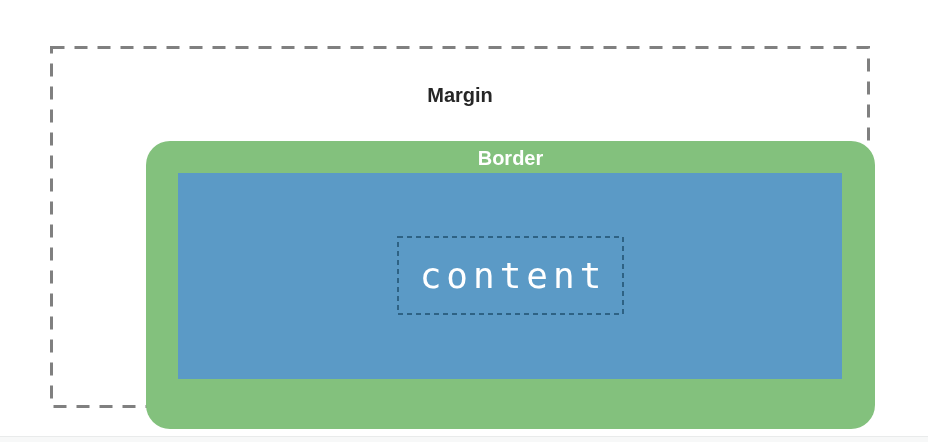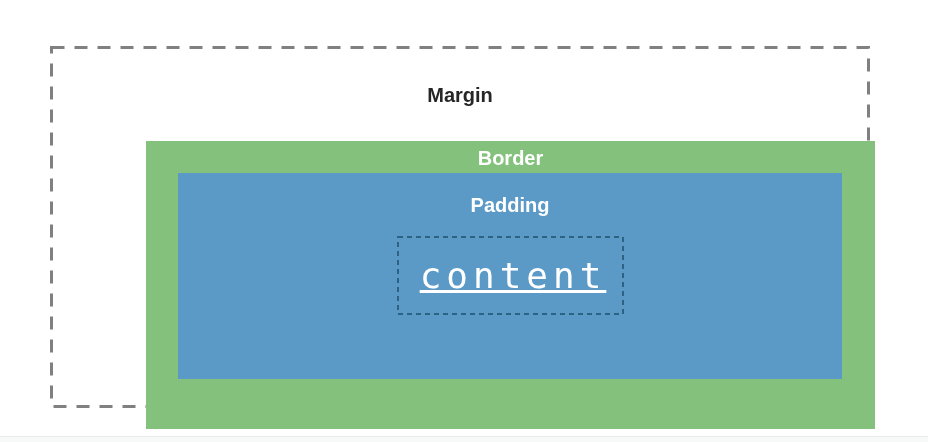--- a/index.html
+++ b/index.html
@@ -37,20 +37,21 @@
     color: var(--margin-text, #262626);
     margin-top: 20px;
   }
 
   
   .border-box {
     position: absolute;
     left: 96px; top: 95px;
     width: 729px; height: 288px;
     background: var(--border-fill, #83c17d);
+    border-radius: 24px;
   }
   .border-label {
     position: absolute;
     left: 0; top: 4px;
     width: 100%;
     text-align: center;
     font-size: 20px;
     font-weight: 600;
     line-height: 26px;
     color: var(--light-text, #ffffff);
@@ -92,21 +93,20 @@
     left: 0; top: 0;
     width: 100%; height: 100%;
     display: flex;
     align-items: center;
     justify-content: center;
     font-family: "DejaVu Sans Mono", monospace;
     font-size: 36px;
     letter-spacing: 5px;
     text-indent: 5px;
     color: var(--light-text, #ffffff);
-    text-decoration: underline;
   }
 
   
   .bottom-strip {
     position: absolute;
     left: 0; top: 436px;
     width: 100%; height: 6px;
     background: #f7f8f8;
     border-top: 1px solid #e9ebeb;
   }
@@ -119,21 +119,20 @@
   <div class="margin-box">
     <svg viewBox="0 0 820 362" preserveAspectRatio="none">
       <rect class="margin-rect" x="1.5" y="1.5" width="817" height="359"></rect>
     </svg>
     <div class="margin-label">Margin</div>
 
     <div class="border-box">
       <div class="border-label">Border</div>
 
       <div class="padding-box">
-        <div class="padding-label">Padding</div>
 
         <div class="content-box">
           <svg viewBox="0 0 227 79" preserveAspectRatio="none">
             <rect class="content-rect" x="1" y="1" width="225" height="77"></rect>
           </svg>
           <div class="content-label">content</div>
         </div>
 
       </div>
     </div>

